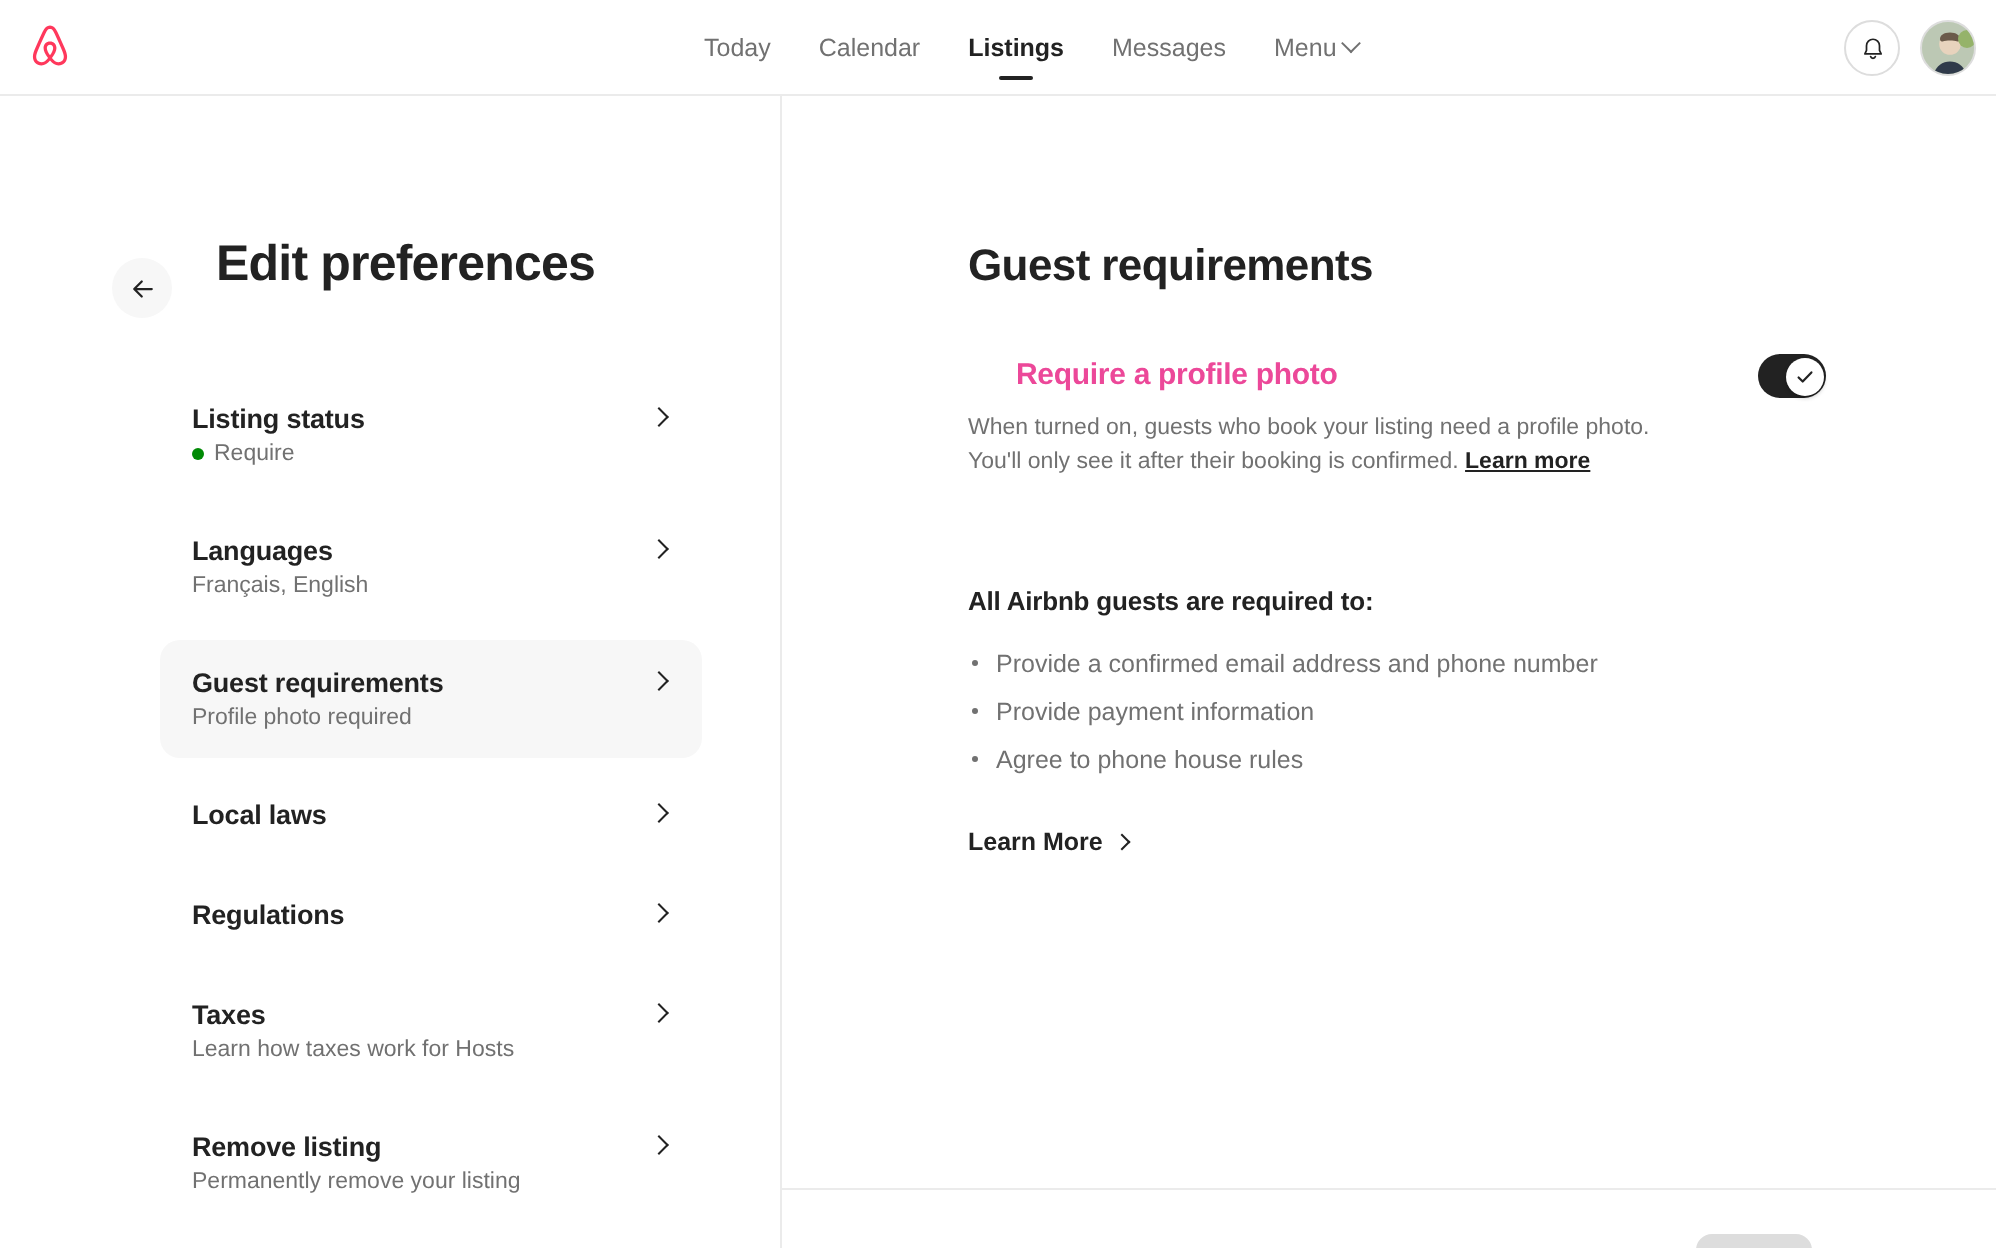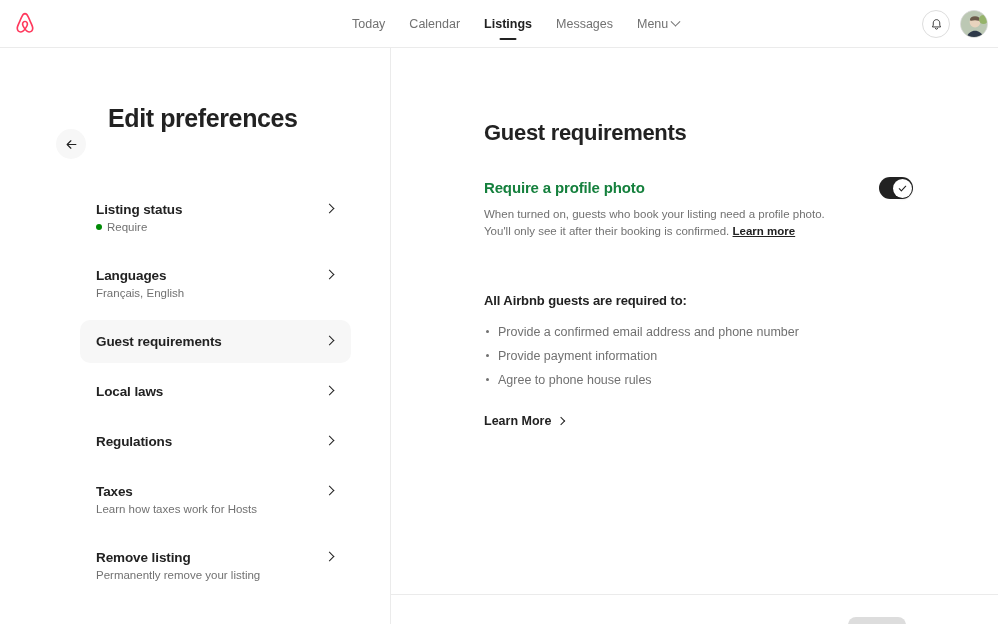--- a/index.html
+++ b/index.html
@@ -139,21 +139,21 @@
     background: #f7f7f7;
     display: flex;
     align-items: center;
     justify-content: center;
     cursor: pointer;
   }
 
   .page-title {
     position: absolute;
     left: 108px;
-    top: 56px;
+    top: 70px;
     font-size: 25px;
     font-weight: 600;
     letter-spacing: -0.4px;
     color: #222222;
   }
 
   .menu-list {
     position: absolute;
     left: 80px;
     top: 140px;
@@ -222,22 +222,23 @@
 
   .toggle-row {
     position: absolute;
     left: 93px;
     top: 131px;
     width: 422px;
   }
   .toggle-label {
     font-size: 15px;
     font-weight: 600;
-    color: #15803d;
+    color: #ec4899;
     letter-spacing: -0.15px;
+    margin-left: 24px;
   }
   .toggle-desc {
     margin-top: 10px;
     font-size: 11.5px;
     color: #717171;
     line-height: 1.45;
     max-width: 356px;
   }
   .toggle-desc .learn-inline {
     color: #222222;
@@ -422,20 +423,21 @@
       </div>
 
       <div class="menu-item">
         <div class="menu-item-title">Languages</div>
         <div class="menu-item-sub">Français, English</div>
         <span class="chev-right"></span>
       </div>
 
       <div class="menu-item selected">
         <div class="menu-item-title">Guest requirements</div>
+        <div class="menu-item-sub">Profile photo required</div>
         <span class="chev-right"></span>
       </div>
 
       <div class="menu-item">
         <div class="menu-item-title">Local laws</div>
         <span class="chev-right"></span>
       </div>
 
       <div class="menu-item">
         <div class="menu-item-title">Regulations</div>

